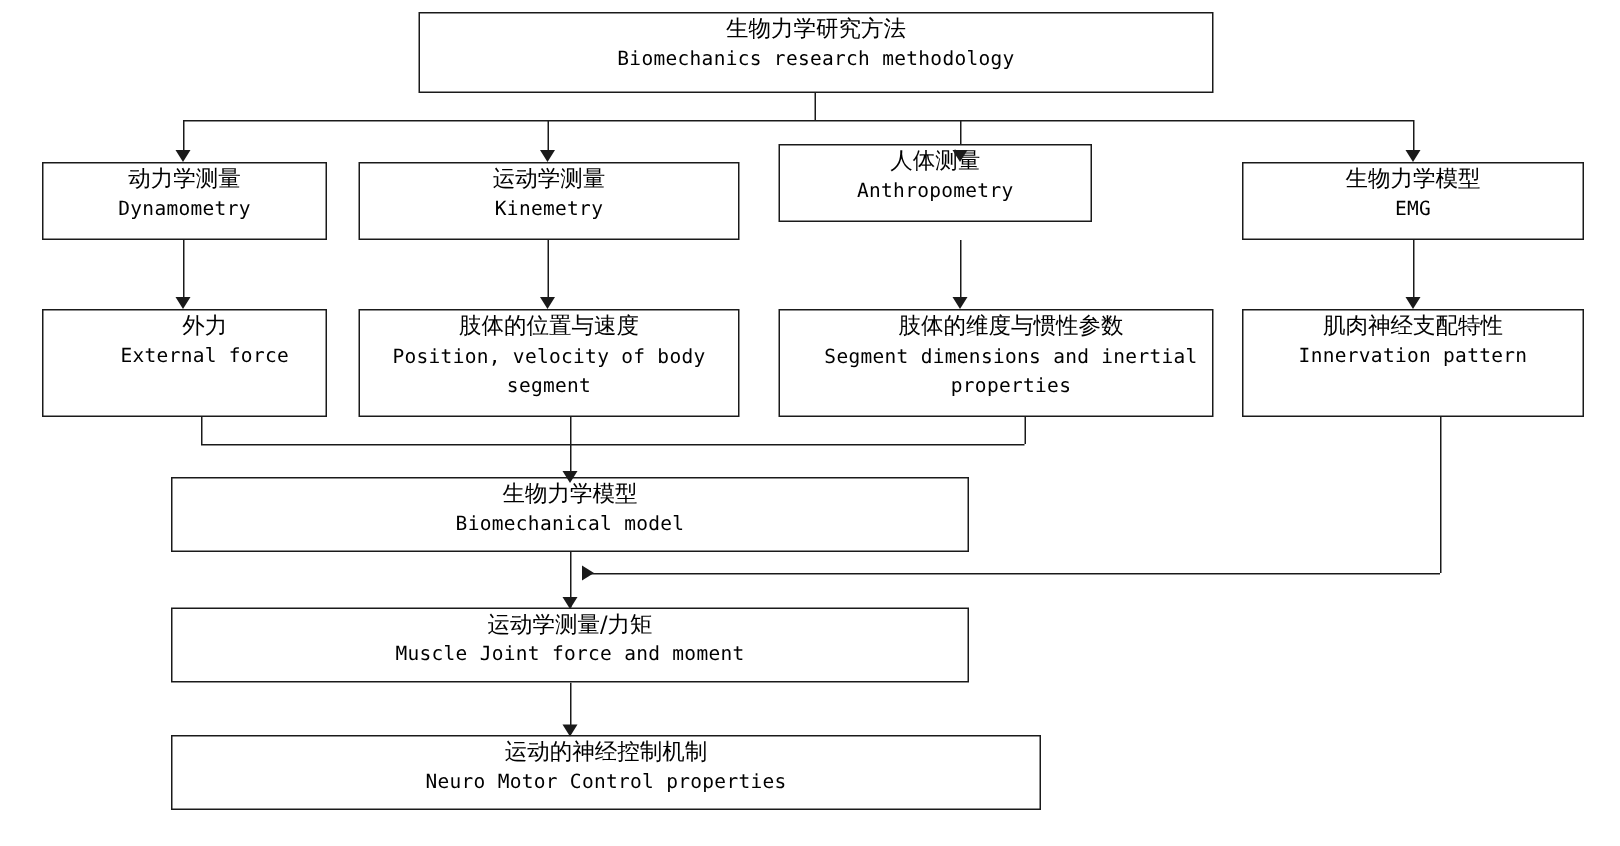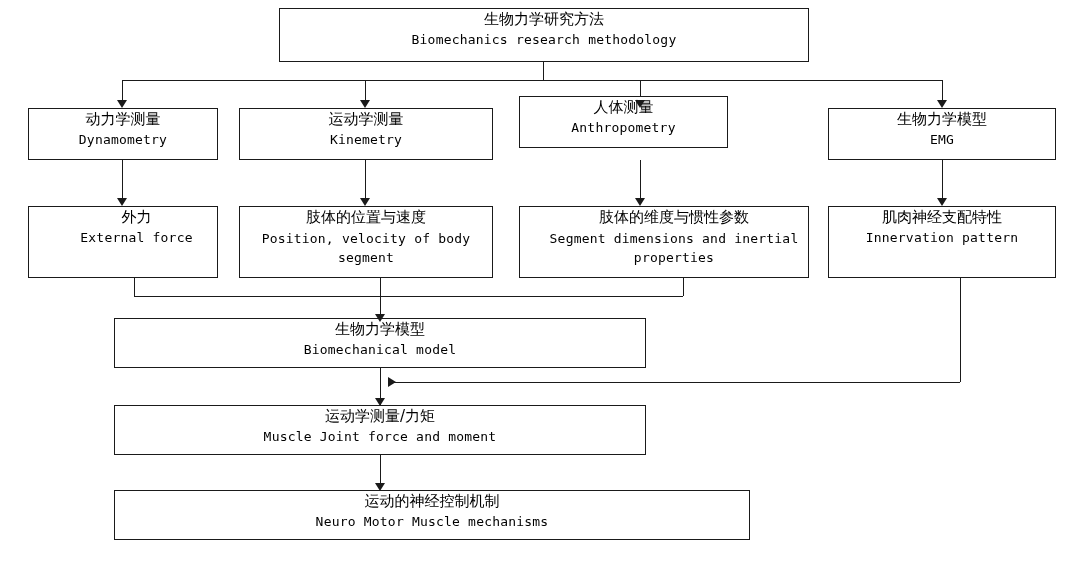--- a/index.html
+++ b/index.html
@@ -159,18 +159,18 @@
   <div class="node" style="left:114px; top:318px; width:532px; height:50px;">
     <div class="cn">生物力学模型</div>
     <div class="en">Biomechanical model</div>
   </div>
 
   <div class="node" style="left:114px; top:405px; width:532px; height:50px;">
     <div class="cn">运动学测量/力矩</div>
     <div class="en">Muscle Joint force and moment</div>
   </div>
 
-  <div class="node" style="left:114px; top:490px; width:636px; height:50px;">
+  <div class="node" style="left:114px; top:490px; width:580px; height:50px;">
     <div class="cn">运动的神经控制机制</div>
-    <div class="en">Neuro Motor Muscle mechanisms</div>
+    <div class="en">Neuro Motor Control properties</div>
   </div>
 
 </div>
 
 </body></html>

